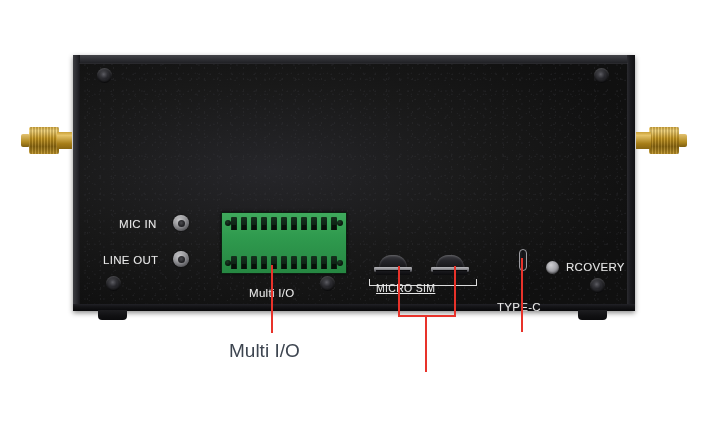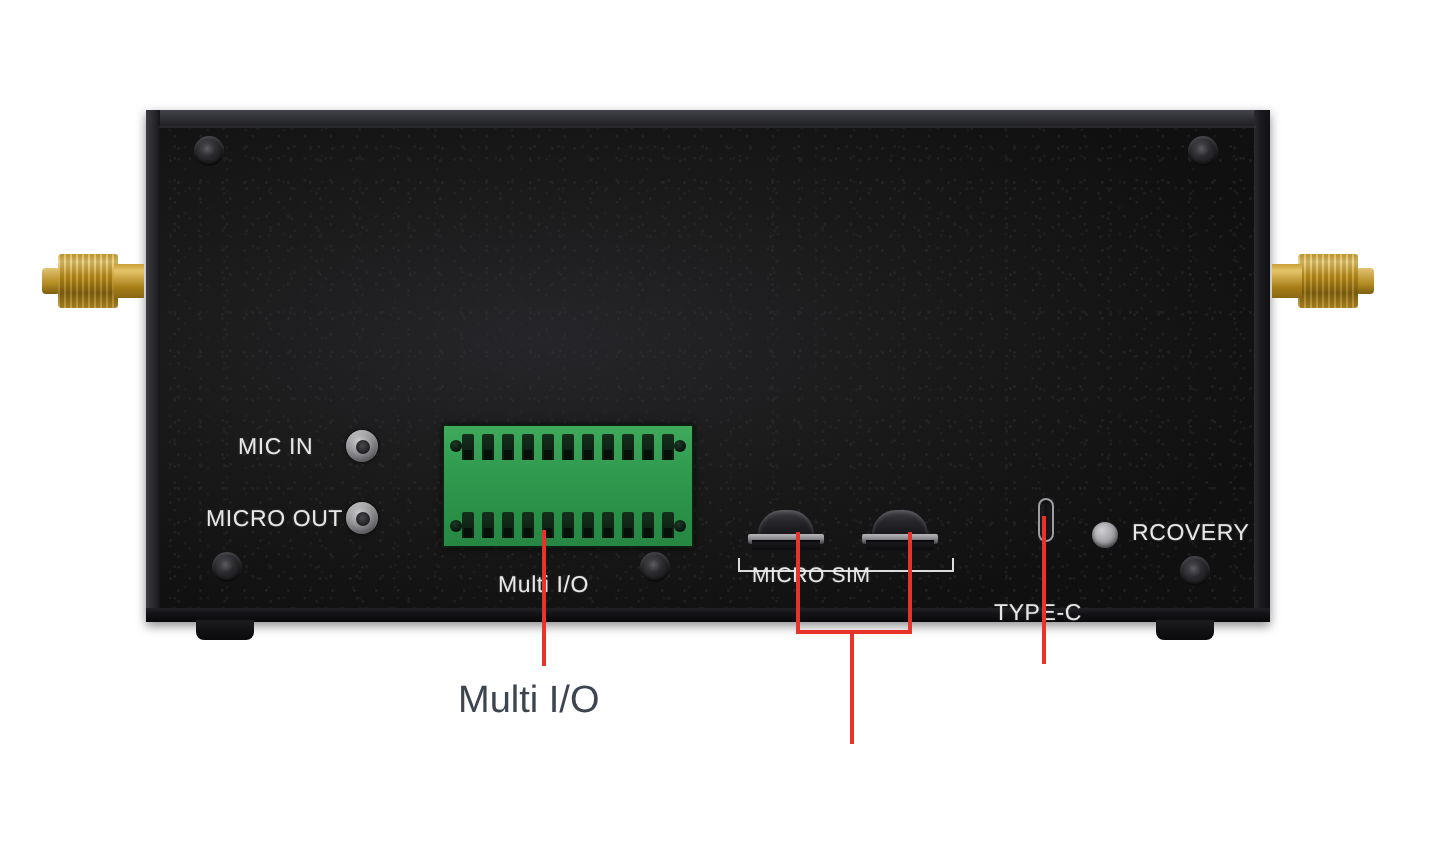--- a/index.html
+++ b/index.html
@@ -316,21 +316,21 @@
     <div class="screw s-bl"></div>
     <div class="screw s-bm"></div>
     <div class="screw s-br"></div>
 
     <div class="foot f-left"></div>
     <div class="foot f-right"></div>
 
     <span class="silk" style="left:46px; top:163px;">MIC IN</span>
     <div class="jack" style="left:100px; top:160px;"></div>
 
-    <span class="silk" style="left:30px; top:199px;">MICRO OUT</span>
+    <span class="silk" style="left:30px; top:199px;">LINE OUT</span>
     <div class="jack" style="left:100px; top:196px;"></div>
 
     <div class="terminal" style="left:148px; top:157px; width:126px; height:62px;">
       <div class="term-hole h-tl"></div>
       <div class="term-hole h-tr"></div>
       <div class="term-hole h-bl"></div>
       <div class="term-hole h-br"></div>
       <div class="term-row r-top">
         <div class="pin"></div>
         <div class="pin"></div>
@@ -365,21 +365,21 @@
       <div class="sim-lip"></div>
       <div class="sim-base"></div>
     </div>
     <div class="sim-slot" style="left:358px; top:200px;">
       <div class="sim-dome"></div>
       <div class="sim-lip"></div>
       <div class="sim-base"></div>
     </div>
 
     <div class="sim-bracket" style="left:296px; top:224px; width:108px; height:7px;"></div>
-    <span class="silk small" style="left:303px; top:227px;">MICRO SIM</span>
+    <span class="silk small" style="left:303px; top:227px;text-decoration:underline;">MICRO SIM</span>
 
     <div class="typec" style="left:446px; top:194px;"></div>
     <span class="silk" style="left:424px; top:246px;">TYPE-C</span>
 
     <div class="recovery-dot" style="left:473px; top:206px;"></div>
     <span class="silk" style="left:493px; top:206px;">RCOVERY</span>
 
   </div>
 
   <div class="callout-line callout-vline" style="left:271px; top:265px; height:68px;"></div>

